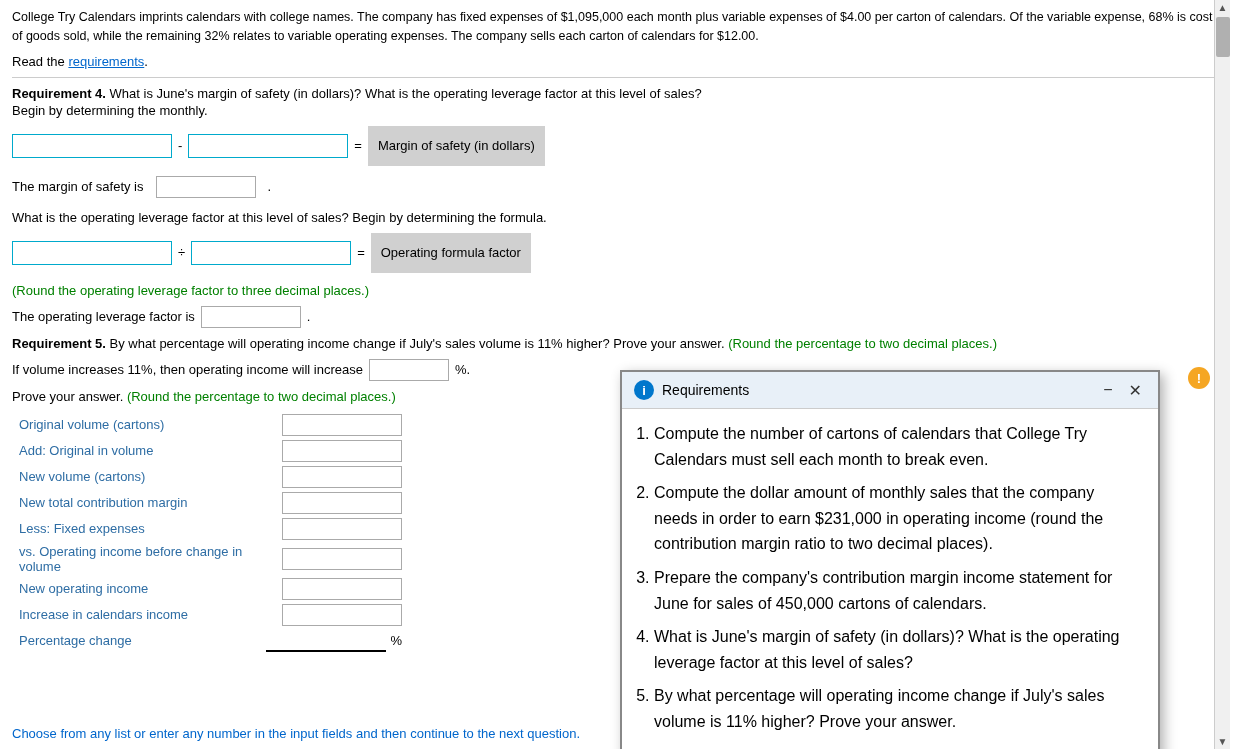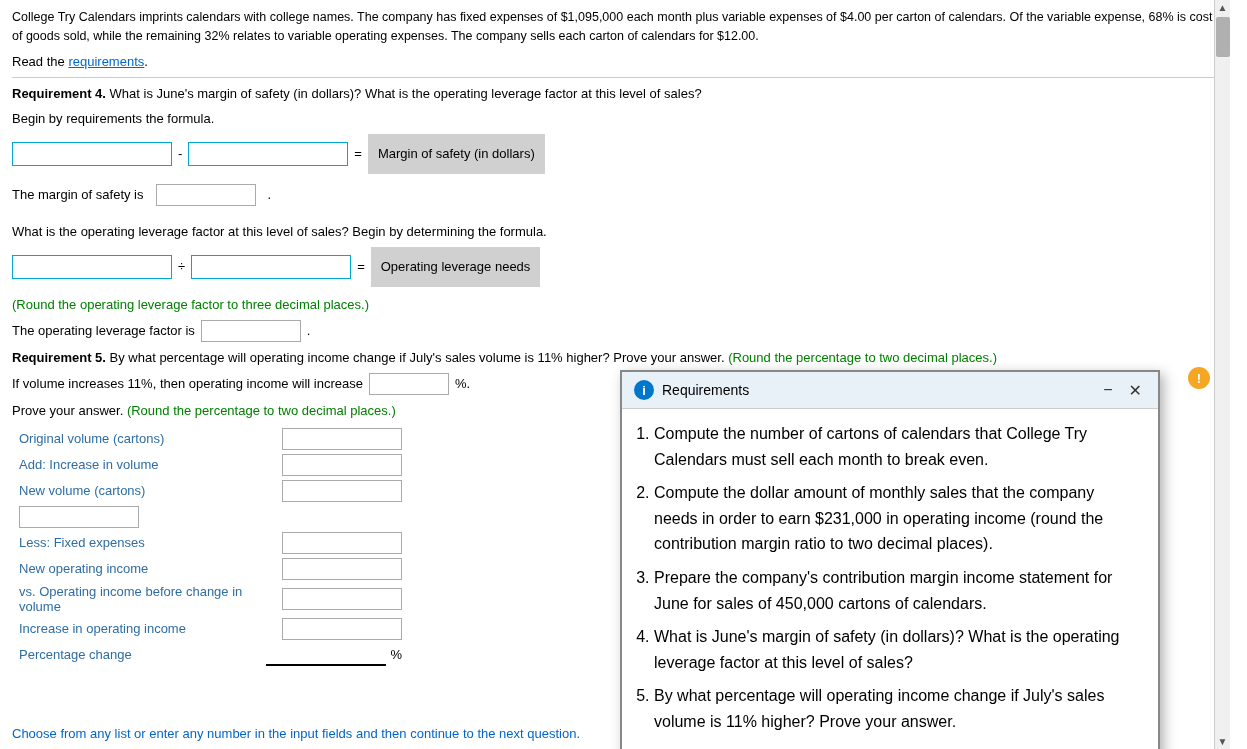--- a/index.html
+++ b/index.html
@@ -26,21 +26,21 @@
       margin-bottom: 8px;
       font-size: 13px;
     }
     .read-req a {
       color: #0066cc;
       text-decoration: underline;
     }
     .requirement-heading {
       font-weight: bold;
       font-size: 13px;
-      margin-bottom: 10px;
+      margin-bottom: 2px;
     }
     .requirement-heading span.normal {
       font-weight: normal;
     }
     .sub-heading {
       font-size: 13px;
       margin-bottom: 8px;
     }
     .formula-row {
       display: flex;
@@ -63,21 +63,21 @@
       padding: 3px 10px;
       font-size: 13px;
       height: 40px;
       display: flex;
       align-items: center;
     }
     .margin-safety-row {
       display: flex;
       align-items: center;
       gap: 12px;
-      margin-bottom: 18px;
+      margin-bottom: 12px;
     }
     .margin-safety-label {
       font-size: 13px;
     }
     .small-input {
       border: 1px solid #aaa;
       width: 100px;
       height: 22px;
       background: #fff;
       outline: none;
@@ -303,21 +303,21 @@
     <span>Read the</span>
     <a href="#">requirements</a><span>.</span>
   </p>
 
   <hr style="border:none; border-top:1px solid #ccc; margin-bottom:8px;">
 
   <p class="requirement-heading">
     <span>Requirement 4.</span><span class="normal"> What is June's margin of safety (in dollars)? What is the operating leverage factor at this level of sales?</span>
   </p>
 
-  <p class="sub-heading">Begin by requirements the formula.</p>
+  <p class="sub-heading">Begin by determining the monthly.</p>
 
   <div class="formula-row">
     <input class="formula-input" type="text" style="">
     <span class="formula-operator">-</span>
     <input class="formula-input" type="text" style="">
     <span class="formula-operator">=</span>
     <span class="formula-result-label">Margin of safety (in dollars)</span>
   </div>
 
   <div class="margin-safety-row">
@@ -326,21 +326,21 @@
     <span>.</span>
   </div>
 
   <p class="leverage-question">What is the operating leverage factor at this level of sales? Begin by determining the formula.</p>
 
   <div class="formula-row">
     <input class="formula-input" type="text" style="">
     <span class="formula-operator">÷</span>
     <input class="formula-input" type="text" style="">
     <span class="formula-operator">=</span>
-    <span class="formula-result-label">Operating leverage needs</span>
+    <span class="formula-result-label">Operating formula factor</span>
   </div>
 
   <p class="green-note">(Round the operating leverage factor to three decimal places.)</p>
 
   <div class="leverage-factor-row">
     <span>The operating leverage factor is</span>
     <input class="small-input" type="text" style="">
     <span>.</span>
   </div>
 
@@ -358,44 +358,45 @@
     <span>Prove your answer.</span> <span class="green" style="color:#008000;">(Round the percentage to two decimal places.)</span>
   </p>
 
   <div class="prove-table">
 
     <div class="prove-row">
       <span class="prove-row-label">Original volume (cartons)</span>
       <input class="prove-row-input" type="text" style="">
     </div>
     <div class="prove-row">
-      <span class="prove-row-label">Add: Increase in volume</span>
+      <span class="prove-row-label">Add: Original in volume</span>
       <input class="prove-row-input" type="text" style="">
     </div>
     <div class="prove-row">
       <span class="prove-row-label">New volume (cartons)</span>
       <input class="prove-row-input" type="text" style="">
     </div>
     <div class="prove-row">
+      <span class="prove-row-label">New total contribution margin</span>
       <input class="prove-row-input" type="text" style="">
     </div>
     <div class="prove-row">
       <span class="prove-row-label">Less: Fixed expenses</span>
       <input class="prove-row-input" type="text" style="">
     </div>
     <div class="prove-row">
+      <span class="prove-row-label">vs. Operating income before change in volume</span>
+      <input class="prove-row-input" type="text" style="">
+    </div>
+    <div class="prove-row">
       <span class="prove-row-label">New operating income</span>
       <input class="prove-row-input" type="text" style="">
     </div>
     <div class="prove-row">
-      <span class="prove-row-label">vs. Operating income before change in volume</span>
-      <input class="prove-row-input" type="text" style="">
-    </div>
-    <div class="prove-row">
-      <span class="prove-row-label">Increase in operating income</span>
+      <span class="prove-row-label">Increase in calendars income</span>
       <input class="prove-row-input" type="text" style="">
     </div>
     <div class="prove-row">
       <span class="prove-row-label">Percentage change</span>
       <div class="percent-row">
         <input class="prove-row-input bottom-border" type="text" style="">
         <span>%</span>
       </div>
     </div>
   </div>

